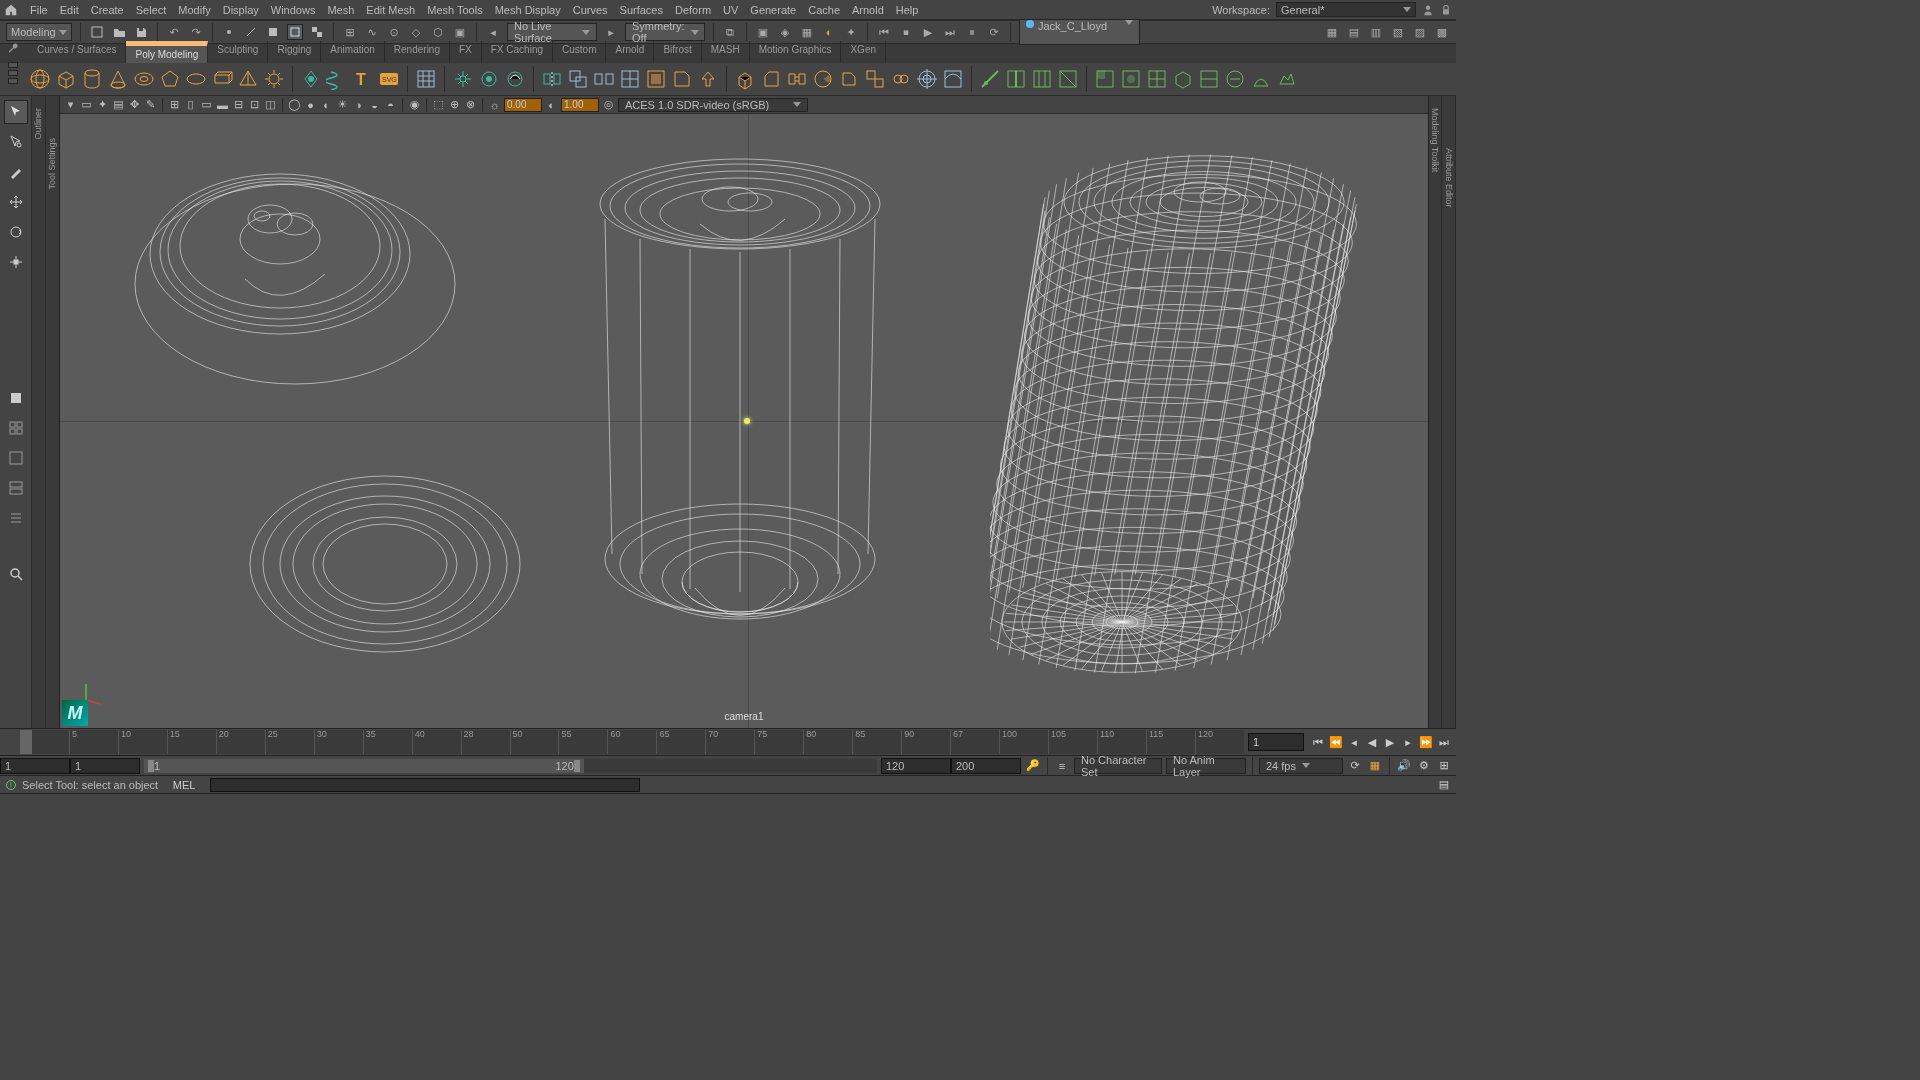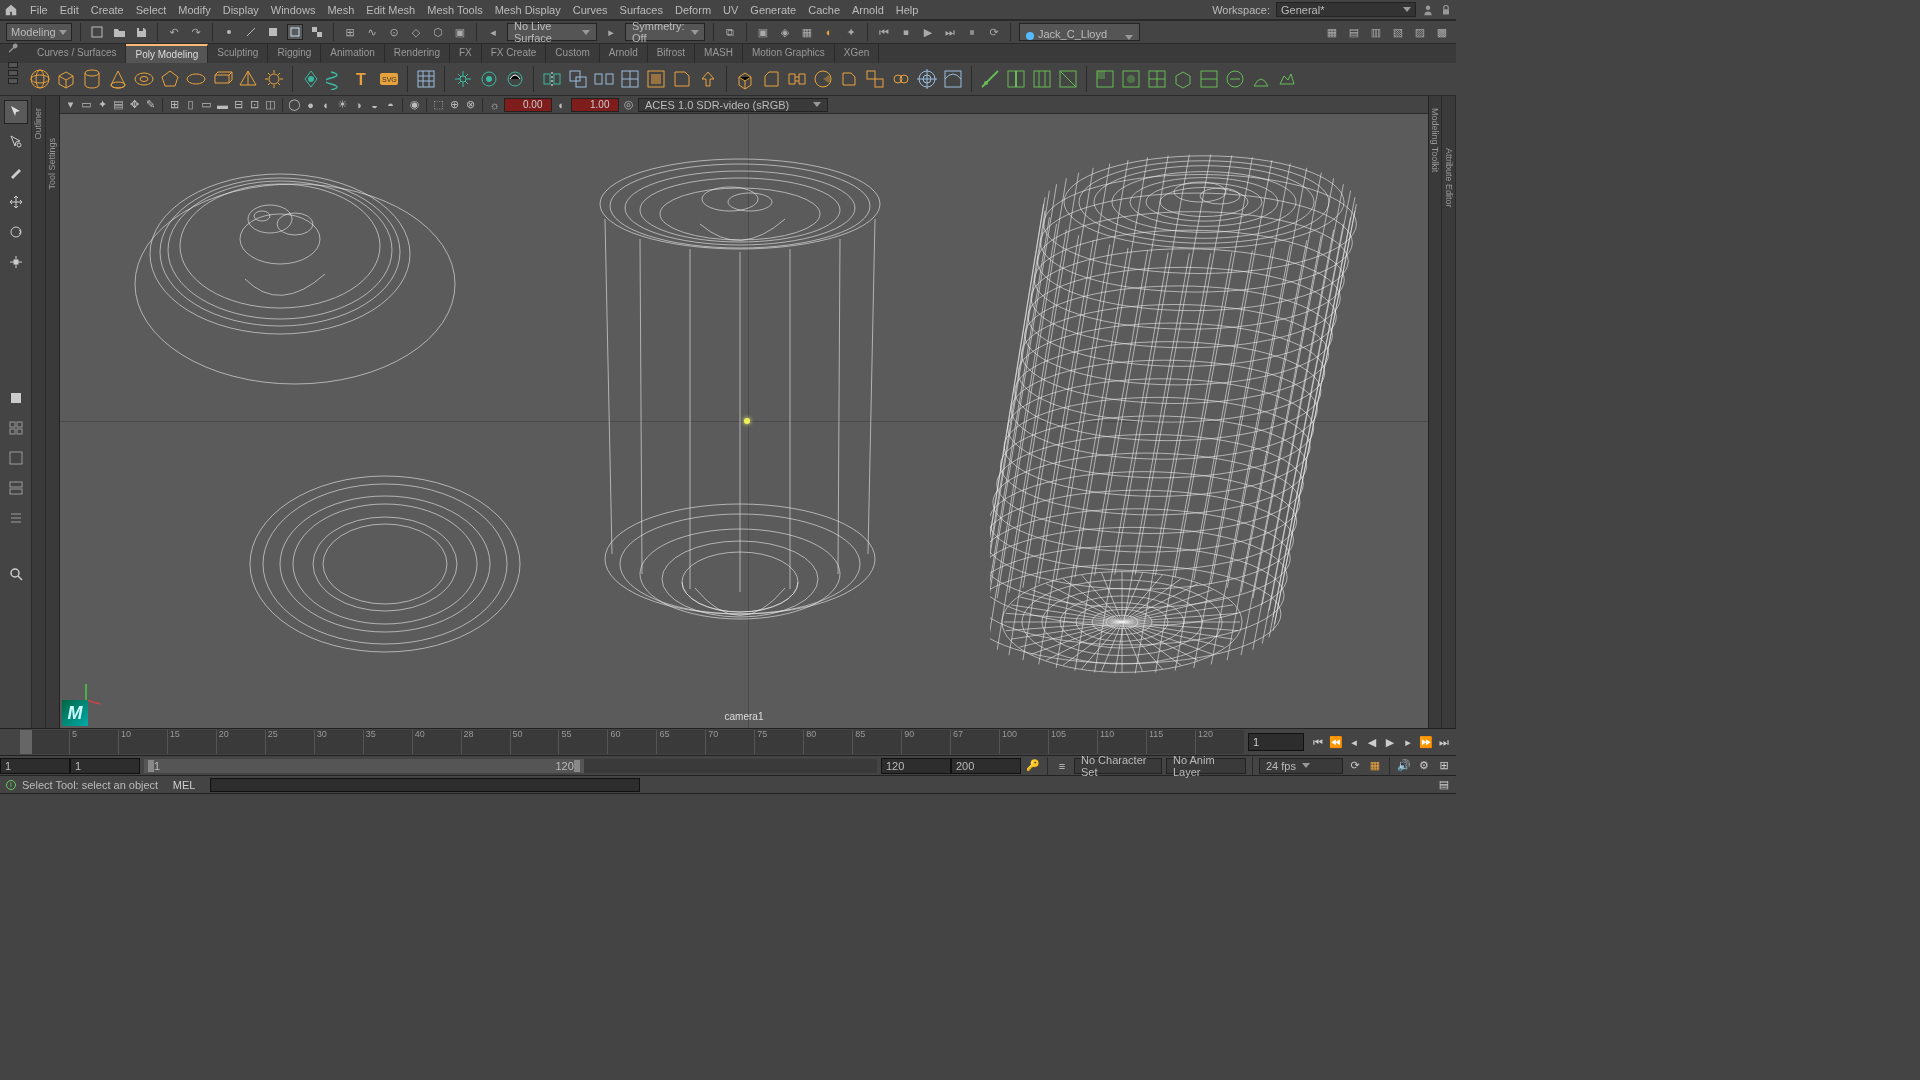--- a/index.html
+++ b/index.html
@@ -11,27 +11,27 @@
 .home-icon { width:14px; height:14px; fill:#bbb; }
 .ws-select { background:#333; border:1px solid #222; color:#bbb; height:15px; width:140px; padding:0 4px; display:flex; align-items:center; justify-content:space-between; }
 .tri { width:0; height:0; border-left:4px solid transparent; border-right:4px solid transparent; border-top:5px solid #999; }
 .lock-icon { width:12px; height:12px; }
 
 .statusbar { height:24px; background:#444; border-top:1px solid #2a2a2a; border-bottom:1px solid #2a2a2a; padding:0 6px; gap:6px; }
 .mode-select { background:#555; border:1px solid #222; height:18px; width:66px; display:flex; align-items:center; padding:0 4px; justify-content:space-between; }
 .sep { width:1px; height:18px; background:#2a2a2a; margin:0 2px; }
 .sb-btn { width:16px; height:16px; display:flex; align-items:center; justify-content:center; color:#aaa; }
 .sb-dropdown { height:18px; background:#555; border:1px solid #222; display:flex; align-items:center; padding:0 6px; gap:6px; }
-.user-chip { height:18px; background:#555; border:1px solid #222; display:flex; align-items:flex-end; padding:0 6px; gap:4px; }
+.user-chip { height:26px; background:#555; border:1px solid #222; display:flex; align-items:flex-start; padding:0 6px; gap:4px; }
 .user-dot { width:8px; height:8px; border-radius:50%; background:#5bf; }
 
 .shelf-tabs { height:19px; background:#3a3a3a; display:flex; align-items:flex-end; padding-left:28px; }
 .shelf-tabs .wrench { position:absolute; left:6px; top:42px; width:14px; height:14px; fill:#999; }
 .shelf-tab { padding:3px 9px; color:#999; font-size:10px; border-right:1px solid #2a2a2a; cursor:pointer; }
-.shelf-tab.active { background:#555; color:#ddd; border-top:2px solid #fdba74; }
+.shelf-tab.active { background:#555; color:#ddd; border-top:5px solid #fdba74; }
 
 .shelf { height:33px; background:#444; display:flex; align-items:center; padding-left:28px; gap:2px; border-bottom:1px solid #2a2a2a; }
 .shelf-led { position:absolute; left:8px; top:62px; display:flex; flex-direction:column; gap:2px; }
 .led { width:10px; height:6px; background:#555; border:1px solid #222; }
 .shelf-icon { width:24px; height:24px; display:flex; align-items:center; justify-content:center; }
 .shelf-icon svg { width:22px; height:22px; }
 .shelf .vsep { width:1px; height:26px; background:#2a2a2a; margin:0 4px; }
 
 .body { display:flex; height:632px; }
 .toolbox-left { width:32px; background:#444; border-right:1px solid #2a2a2a; display:flex; flex-direction:column; align-items:center; padding-top:4px; gap:6px; }
@@ -39,21 +39,21 @@
 .tool-btn.active { background:#5a5a5a; border:1px solid #222; }
 .vtab { width:14px; background:#3a3a3a; border-right:1px solid #2a2a2a; display:flex; flex-direction:column; justify-content:flex-start; padding-top:6px; }
 .vtab-label { writing-mode:vertical-rl; transform:rotate(180deg); font-size:9px; color:#999; padding:6px 1px; text-align:center; }
 .vtab-r .vtab-label { writing-mode:vertical-rl; transform:none; }
 
 .viewport-wrap { flex:1; display:flex; flex-direction:column; background:#5b5b5b; }
 .panel-menu { height:16px; background:#444; display:flex; align-items:center; gap:14px; padding:0 10px; color:#ccc; border-bottom:1px solid #2a2a2a; font-size:11px; }
 .panel-bar { height:18px; background:#444; display:flex; align-items:center; gap:3px; padding:0 4px; border-bottom:1px solid #2a2a2a; }
 .pb-icon { width:13px; height:13px; display:flex; align-items:center; justify-content:center; }
 .pb-sep { width:1px; height:14px; background:#2a2a2a; margin:0 2px; }
-.num-field { background:#7f1d1d; border:1px solid #222; color:#ccc; width:48px; height:14px; font-size:10px; padding:0 18px; display:flex; align-items:center; }
+.num-field { background:#a16207; border:1px solid #222; color:#ccc; width:38px; height:14px; font-size:10px; padding:0 2px; display:flex; align-items:center; }
 .ocio-dd { background:#3a3a3a; border:1px solid #222; height:14px; padding:0 6px; display:flex; align-items:center; gap:24px; }
 
 .viewport { flex:1; position:relative; background:#5b5b5b; overflow:hidden; }
 .grid-line-h { position:absolute; left:0; right:0; height:1px; background:#4a4a4a; }
 .grid-line-v { position:absolute; top:0; bottom:0; width:1px; background:#4a4a4a; }
 .cam-label { position:absolute; bottom:6px; left:50%; transform:translateX(-50%); color:#ddd; font-size:10px; }
 .axis-gizmo { position:absolute; left:18px; bottom:20px; width:30px; height:30px; }
 .maya-logo { position:absolute; left:2px; bottom:2px; width:26px; height:26px; background:linear-gradient(135deg,#064,#0aa); color:#cff; font-weight:bold; font-size:18px; display:flex; align-items:center; justify-content:center; font-style:italic; }
 
 svg.wire { position:absolute; stroke:#eee; stroke-width:0.6; fill:none; }
@@ -234,21 +234,21 @@
       <path d="M13 3a3 3 0 01-4 4L4 12l-1-1 5-5a3 3 0 014-4z"></path>
     </svg>
   <div id="shelf-tabs-container" style="display:flex">
       <div class="shelf-tab">Curves / Surfaces</div>
       <div class="shelf-tab active">Poly Modeling</div>
       <div class="shelf-tab">Sculpting</div>
       <div class="shelf-tab">Rigging</div>
       <div class="shelf-tab">Animation</div>
       <div class="shelf-tab">Rendering</div>
       <div class="shelf-tab">FX</div>
-      <div class="shelf-tab">FX Create</div>
+      <div class="shelf-tab">FX Caching</div>
       <div class="shelf-tab">Custom</div>
       <div class="shelf-tab">Arnold</div>
       <div class="shelf-tab">Bifrost</div>
       <div class="shelf-tab">MASH</div>
       <div class="shelf-tab">Motion Graphics</div>
       <div class="shelf-tab">XGen</div>
     </div>
 </div>
 
 <div class="shelf">

